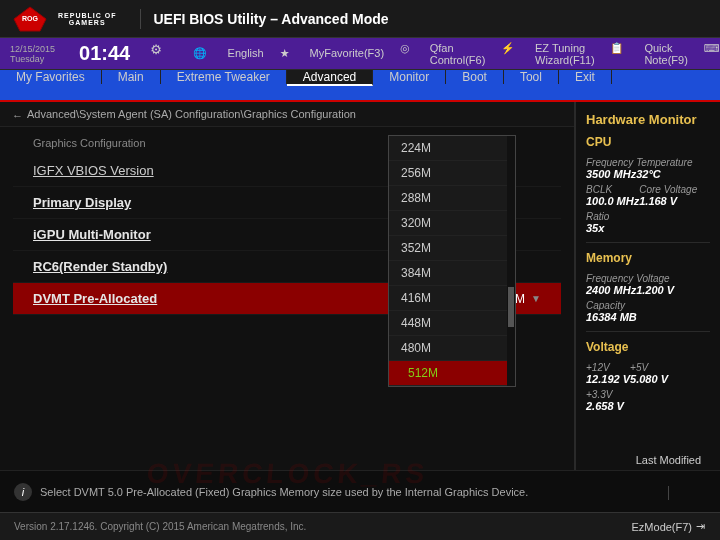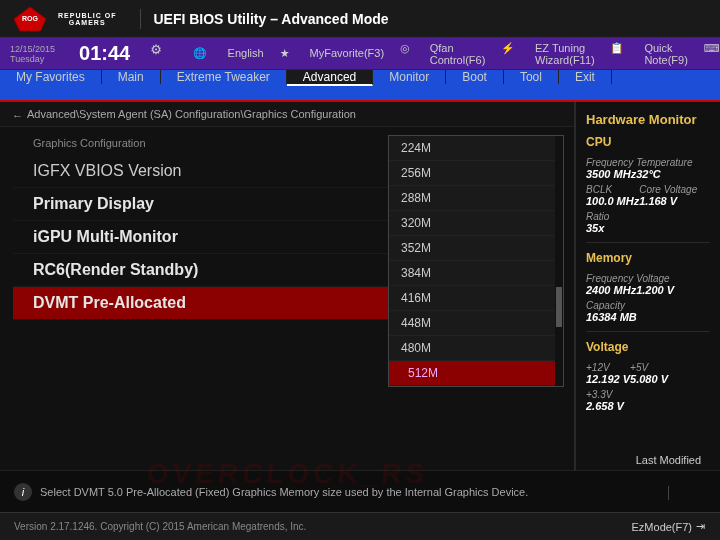--- a/index.html
+++ b/index.html
@@ -141,52 +141,53 @@
       display: flex;
       align-items: center;
       padding: 7px 20px;
       border-bottom: 1px solid #1a1a1a;
       min-height: 32px;
     }
     .settings-row.selected { background: #8b0000; color: #fff; }
     .settings-label {
       flex: 1;
       color: #ccc;
-      font-size: 16px;
+      font-size: 13px;
+      text-decoration: underline;
     }
     .settings-label.bold { font-weight: bold; color: #e5e5e5; }
     .settings-value {
       color: #fff;
       font-size: 12px;
       display: flex;
       align-items: center;
       gap: 6px;
     }
     .dropdown-arrow { color: #888; font-size: 10px; }
 
     
     .dropdown-container {
       position: absolute;
       left: 388px;
       top: 135px;
-      width: 176px;
+      width: 128px;
       background: #1a1a1a;
       border: 1px solid #444;
       z-index: 100;
     }
     .dropdown-item {
       padding: 5px 12px;
       color: #ccc;
       font-size: 12px;
       cursor: pointer;
       border-bottom: 1px solid #222;
     }
     .dropdown-item.selected {
       background: #8b0000;
-      color: #f0abfc;
+      color: #84cc16;
       padding-left: 19px;
     }
     .dropdown-scrollbar {
       position: absolute;
       right: 0;
       top: 0;
       bottom: 0;
       width: 8px;
       background: #111;
     }

